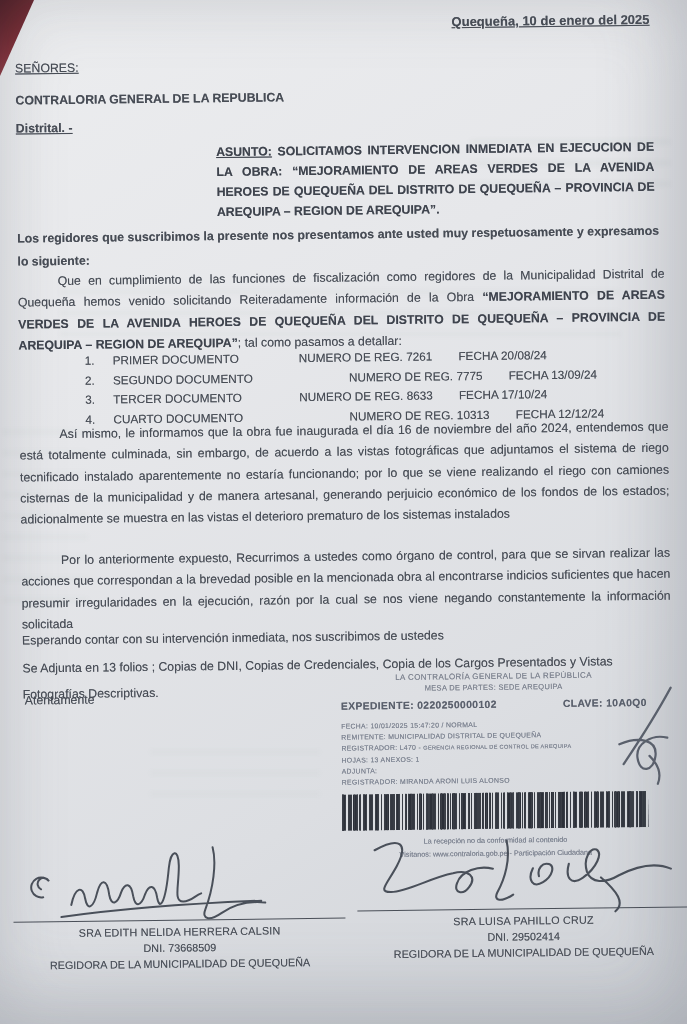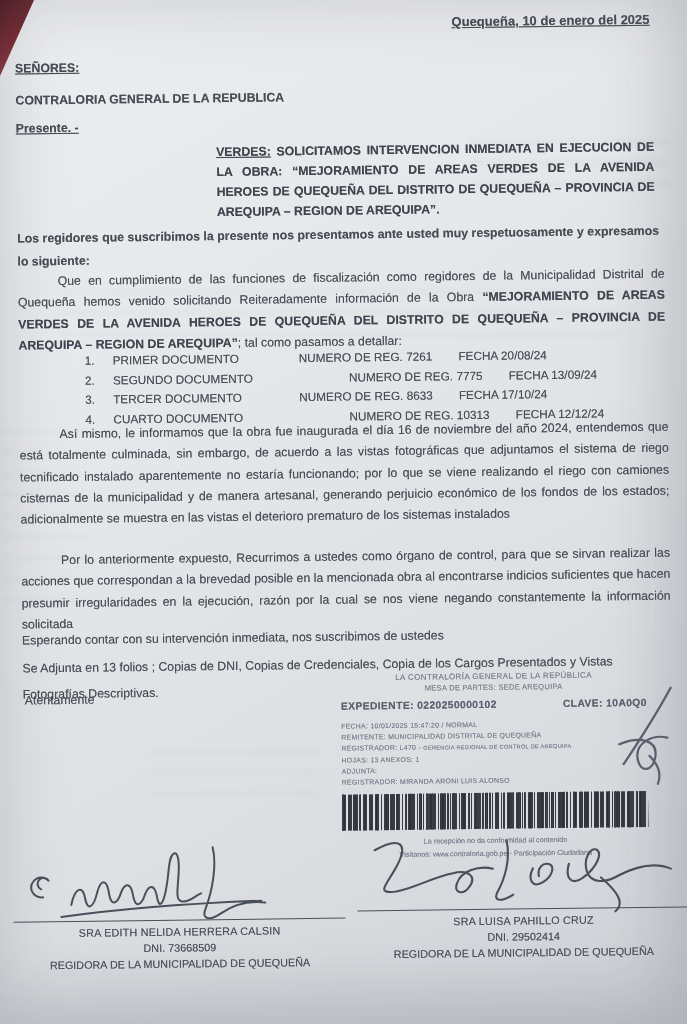--- a/index.html
+++ b/index.html
@@ -25,21 +25,21 @@
     text-shadow:0 0 .6px rgba(71,76,85,.55);
     font-size:12.3px;
   }
   .abs{position:absolute;}
   .b{font-weight:700;color:#3e434d;}
   .u{text-decoration:underline;}
   .jus{text-align:justify;}
   .ind{text-indent:40px;}
 
   .date-line{right:34px;top:16px;font-size:13px;font-weight:700;text-decoration:underline;}
-  .senores{left:18px;top:58px;font-weight:700;text-decoration:underline;}
+  .senores{left:18px;top:58px;font-weight:400;text-decoration:underline;}
   .entity{left:18px;top:90px;font-weight:700;}
   .presente{left:18px;top:118px;font-weight:700;text-decoration:underline;}
   .asunto{left:218px;top:142px;width:438px;font-weight:700;line-height:1.62;color:#3e434d;}
   .intro{left:18px;top:224px;width:642px;font-weight:700;line-height:1.9;}
   .body1{left:18px;top:268px;width:647px;line-height:1.74;}
   .body2{left:18px;top:421px;width:649px;line-height:1.73;}
   .body3{left:18px;top:547px;width:649px;line-height:1.73;}
   .body4{left:18px;top:630px;width:649px;}
   .adjunta{left:18px;top:653px;width:652px;line-height:2.1;}
   .atentamente{left:20px;top:690px;}
@@ -94,23 +94,23 @@
   <div class="ghost g2"></div>
   <div class="ghost g3"></div>
   <div class="ghost g4"></div>
 
   <div class="content">
 
     <div class="abs date-line">Quequeña, 10 de enero del 2025</div>
 
     <div class="abs senores">SEÑORES:</div>
     <div class="abs entity">CONTRALORIA GENERAL DE LA REPUBLICA</div>
-    <div class="abs presente">Presente. -</div>
-
-    <div class="abs asunto jus"><span class="u">VERDES:</span><span> SOLICITAMOS INTERVENCION INMEDIATA EN EJECUCION DE LA OBRA: “MEJORAMIENTO DE AREAS VERDES DE LA AVENIDA HEROES DE QUEQUEÑA DEL DISTRITO DE QUEQUEÑA – PROVINCIA DE AREQUIPA – REGION DE AREQUIPA”.</span></div>
+    <div class="abs presente">Distrital. -</div>
+
+    <div class="abs asunto jus"><span class="u">ASUNTO:</span><span> SOLICITAMOS INTERVENCION INMEDIATA EN EJECUCION DE LA OBRA: “MEJORAMIENTO DE AREAS VERDES DE LA AVENIDA HEROES DE QUEQUEÑA DEL DISTRITO DE QUEQUEÑA – PROVINCIA DE AREQUIPA – REGION DE AREQUIPA”.</span></div>
 
     <div class="abs intro jus">Los regidores que suscribimos la presente nos presentamos ante usted muy respetuosamente y expresamos lo siguiente:</div>
 
     <div class="abs body1 jus ind"><span>Que en cumplimiento de las funciones de fiscalización como regidores de la Municipalidad Distrital de Quequeña hemos venido solicitando Reiteradamente información de la Obra </span><span class="b">“MEJORAMIENTO DE AREAS VERDES DE LA AVENIDA HEROES DE QUEQUEÑA DEL DISTRITO DE QUEQUEÑA – PROVINCIA DE AREQUIPA – REGION DE AREQUIPA”</span><span>; tal como pasamos a detallar:</span></div>
 
     <div class="abs doclist">
       <div class="doc-row">
         <span>1.</span>
         <span>PRIMER DOCUMENTO</span>
         <span class="regs">

